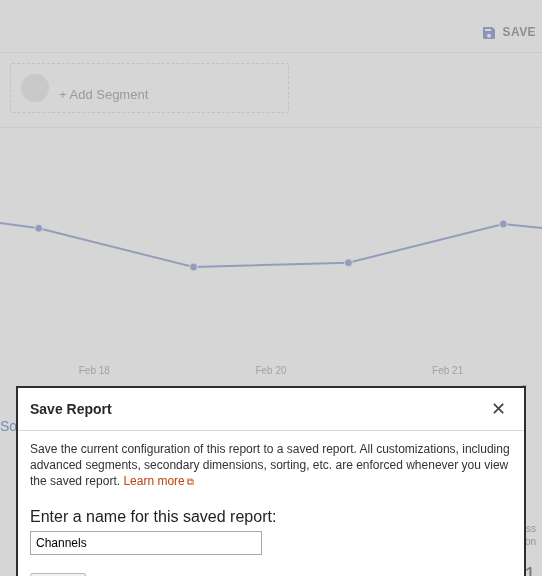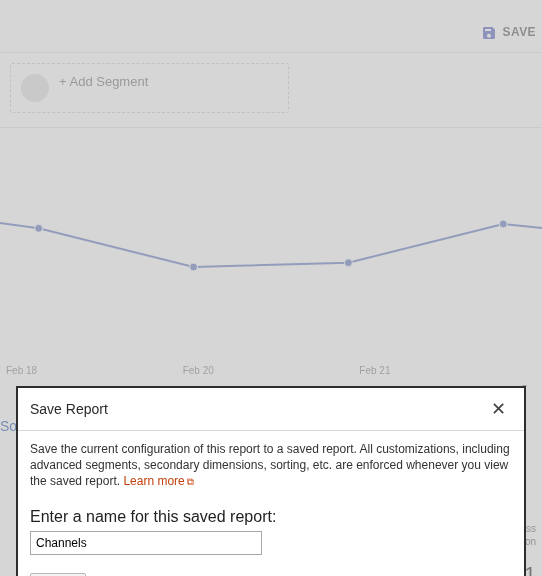--- a/index.html
+++ b/index.html
@@ -1,35 +1,35 @@
 <!DOCTYPE html>
 <html><head>
 <meta charset="utf-8">
 <style>
 html,body{margin:0;padding:0;width:542px;height:576px;font-family:Arial,Helvetica,sans-serif;background:#fff;overflow:hidden}
 .topbar{height:52px;position:relative;border-bottom:1px solid #e4e4e4}
 .save-toolbar{position:absolute;right:6px;top:25px;display:flex;align-items:flex-start;gap:6px;color:#615f61;font-size:12px;font-weight:600;letter-spacing:0.4px}
 .save-toolbar svg{width:16px;height:16px;fill:#5f6ac4}
 .segment-row{padding:10px 10px 14px 10px}
-.segment-box{display:inline-flex;align-items:flex-start;gap:10px;border:1px dashed #d0d0d0;padding:10px 140px 10px 10px;border-radius:2px}
+.segment-box{display:inline-flex;align-items:flex-end;gap:10px;border:1px dashed #d0d0d0;padding:10px 140px 10px 10px;border-radius:2px}
 .segment-circle{width:28px;height:28px;border-radius:50%;background:#e3e3e3}
 .segment-label{font-size:13px;color:#7a7a7a}
 .chart-area{border-top:1px solid #e4e4e4;position:relative;height:260px}
 svg.chart{display:block}
 .chart-ticks{position:absolute;left:0;right:0;top:237px;display:flex;font-size:10px;color:#8a8a8a;padding:0 6px}
-.chart-ticks span{flex:1;}
+.chart-ticks span{flex:1;text-align:center}
 .toggle-icon{position:absolute;right:6px;top:253px;width:14px;height:10px;color:#9a9a9a;font-size:10px}
 .lower{position:relative;height:200px}
 .link-tiny{color:#2a5db0;font-size:14px;position:absolute;left:0;top:30px}
 .metric-row{position:absolute;left:0;right:0;bottom:2px;display:flex;justify-content:flex-end;gap:28px;padding-right:6px;font-size:21px;font-weight:400;color:#2d2d2d}
 .metric-hdr{position:absolute;right:6px;bottom:40px;font-size:10px;color:#6a6a6a;text-align:right;line-height:1.3}
 .overlay-scrim{position:absolute;inset:0;background:rgba(180,180,180,0.55)}
 .modal{position:absolute;left:16px;right:16px;top:386px;background:#fff;border:2px solid #2e2e2e}
 .modal-head{display:flex;align-items:center;justify-content:space-between;padding:10px 12px;border-bottom:1px solid #d8d8d8}
-.modal-title{font-size:14px;font-weight:400;color:#2a2a2a}
+.modal-title{font-size:14px;font-weight:700;color:#2a2a2a}
 .modal-close{font-size:18px;line-height:1;cursor:pointer;color:#444;padding:2px 6px}
 .modal-body{padding:10px 12px;font-size:12px;color:#333;line-height:1.35}
 .learn{color:#c2410c;text-decoration:none}
 .ext{font-size:10px;margin-left:2px}
 .field-label{display:block;margin-top:16px;margin-bottom:4px;font-size:16px;color:#222}
 .text-input{width:220px;font-size:12px;padding:4px 5px;border:1px solid #a8a8a8}
 .modal-actions{display:flex;align-items:center;gap:16px;margin-top:18px}
 .btn-ok{font-size:12px;font-weight:600;padding:5px 18px;background:#f3f3f3;border:1px solid #b8b8b8;border-radius:2px;cursor:pointer}
 .btn-cancel{font-size:12px;color:#2a5db0;cursor:pointer}
 </style>

